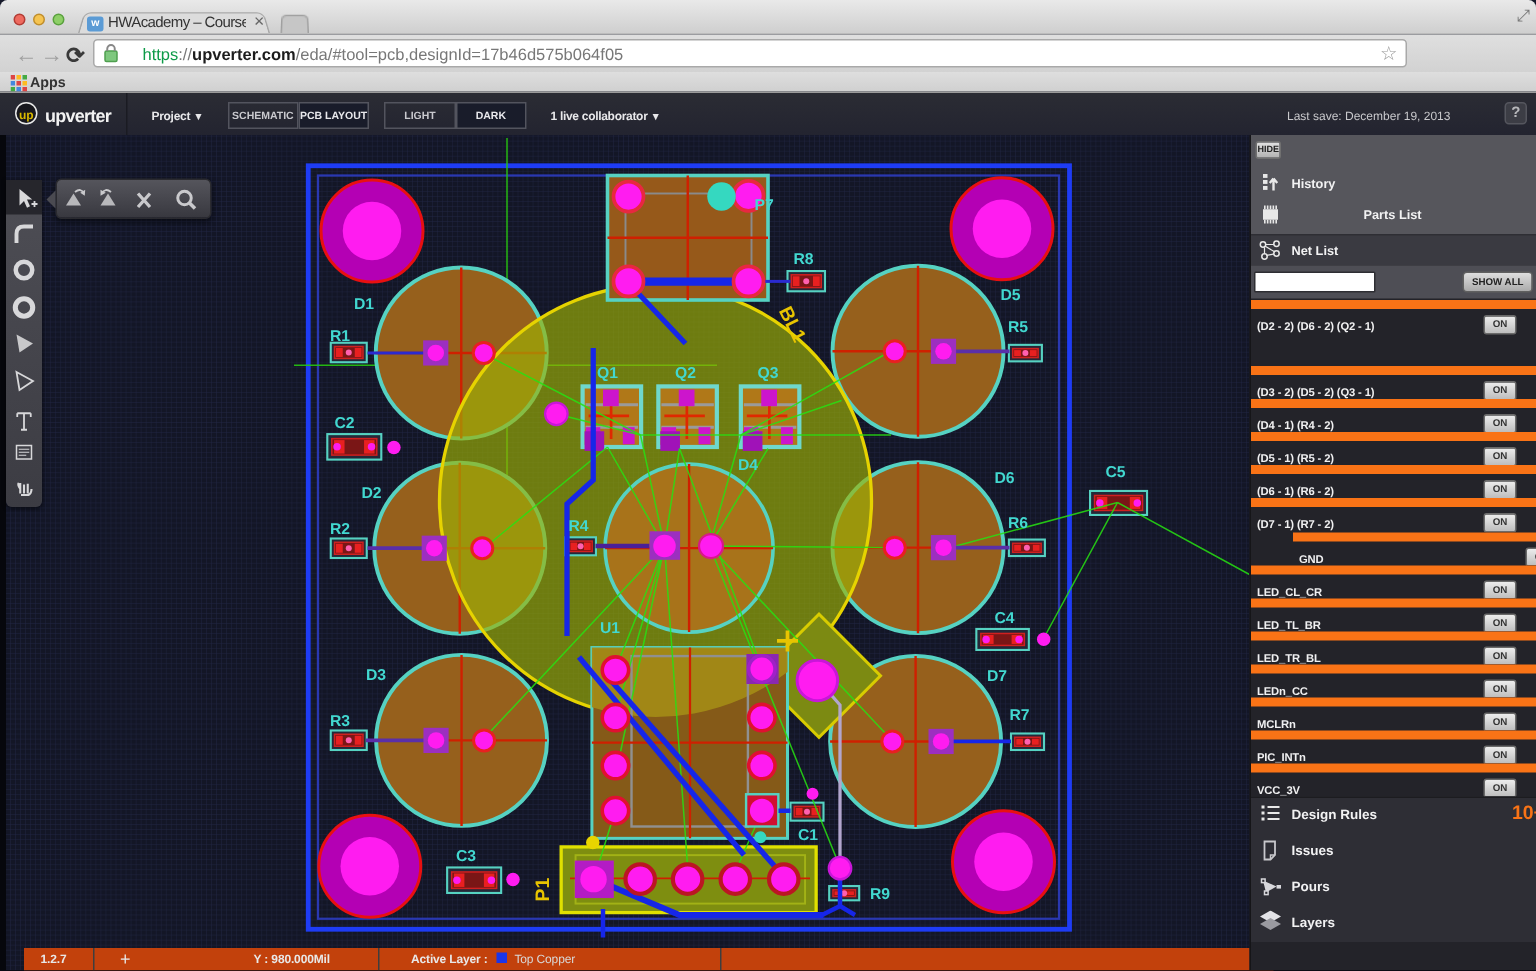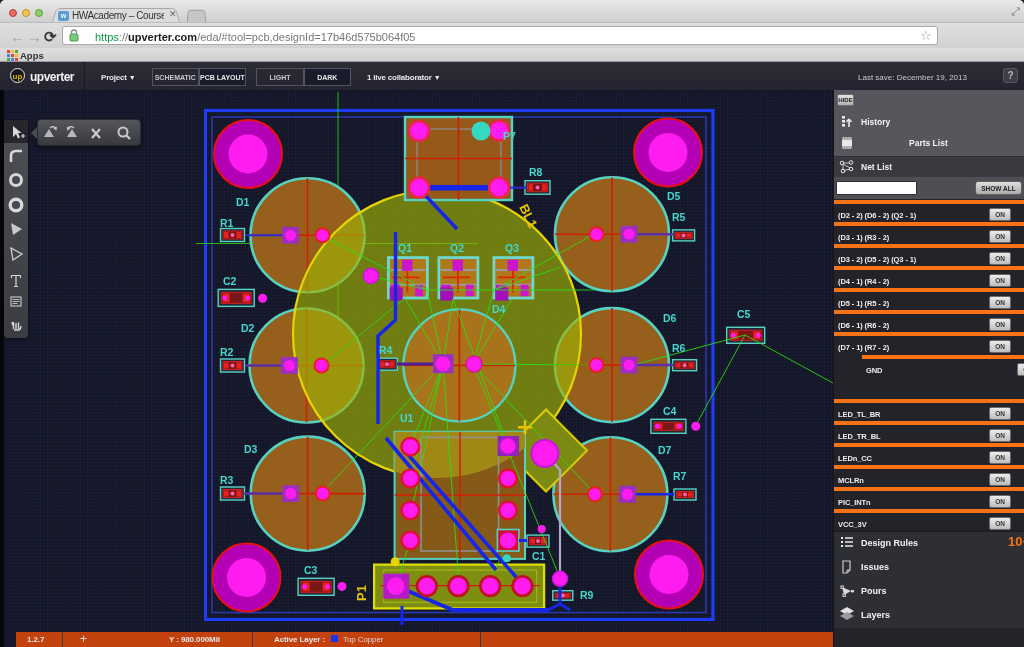--- a/index.html
+++ b/index.html
@@ -50,21 +50,21 @@
 
 #panel{left:833px;top:90px;width:191px;height:557px;background:#232329;overflow:hidden;font-weight:bold;border-left:1px solid #151518;box-sizing:content-box;width:190px;}
 #ptop{top:0;height:66px;background:#56565c;width:191px;position:absolute;}
 #netlist{top:66px;height:21px;background:#3a3a41;width:191px;position:absolute;border-top:1px solid #2e2e34;}
 #searchrow{top:87px;height:22px;background:#4e4e55;width:191px;position:absolute;}
 #hidebtn{position:absolute;left:3px;top:4px;width:17px;height:12px;background:linear-gradient(#e0e0e0,#b2b2b2);border:1px solid #707070;border-radius:2px;font-size:6px;color:#222;text-align:center;line-height:11px;font-weight:bold;}
 .sechead{position:absolute;left:27px;font-size:8.5px;color:#f2f2f3;padding-top:2px;}
 .pico{position:absolute;left:5px;width:16px;height:14px;}
 #searchbox{position:absolute;left:2px;top:4px;width:81px;height:14px;background:#fff;border:1px solid #2e2e33;border-radius:1px;}
 #showall{position:absolute;left:141px;top:3.5px;width:47px;height:14px;background:linear-gradient(#dedede,#ababab);border:1px solid #606060;border-radius:3px;font-size:6.5px;color:#222;text-align:center;line-height:13px;}
-.netrow{position:absolute;left:0;width:191px;height:22px;background:#232329;border-top:4px solid #f97316;}
+.netrow{position:absolute;left:0;width:191px;height:22px;background:#232329;border-top:6px solid #f97316;}
 .netrow .nm{position:absolute;left:4px;top:7px;font-size:7.5px;color:#f0f0f1;letter-spacing:-0.1px;}
 .onbtn{position:absolute;left:155px;top:4px;width:22px;height:13px;background:linear-gradient(#ececec,#bdbdbd);border:1px solid #6a6a6a;border-radius:2px;font-size:6.5px;color:#333;text-align:center;line-height:12px;}
 #pbottom{position:absolute;top:441px;height:97px;width:191px;background:#2e2e35;border-top:1px solid #1c1c20;}
 .brow{position:absolute;left:0;width:199px;height:24px;padding-left:24px;}
 .brow .nm{position:absolute;left:27px;top:7px;font-size:9px;color:#f2f2f3;}
 #tenplus{position:absolute;right:3px;top:3px;font-size:13px;color:#f97316;}
 #pfoot{position:absolute;top:538px;height:19px;width:191px;background:#232329;border-top:1px solid #1a1a1e;color:#b9b9bd;font-size:7.5px;}
 #pfoot span{position:absolute;top:5px;white-space:nowrap;}
 </style>
 </head>
@@ -460,24 +460,20 @@
       </svg>
     <div class="sechead" style="top:70px;">Net List</div>
     <div id="searchrow">
         <div id="searchbox"></div>
         <div id="showall">SHOW ALL</div>
       </div>
     <div class="netrow" style="top:110.0px;">
         <div class="nm">(D2 - 2) (D6 - 2) (Q2 - 1)</div>
         <div class="onbtn">ON</div>
       </div>
-    <div class="netrow" style="top:132.1px;">
-        <div class="nm">(D3 - 1) (R3 - 2)</div>
-        <div class="onbtn">ON</div>
-      </div>
     <div class="netrow" style="top:154.1px;">
         <div class="nm">(D3 - 2) (D5 - 2) (Q3 - 1)</div>
         <div class="onbtn">ON</div>
       </div>
     <div class="netrow" style="top:176.2px;">
         <div class="nm">(D4 - 1) (R4 - 2)</div>
         <div class="onbtn">ON</div>
       </div>
     <div class="netrow" style="top:198.3px;">
         <div class="nm">(D5 - 1) (R5 - 2)</div>
@@ -486,20 +482,24 @@
     <div class="netrow" style="top:220.3px;">
         <div class="nm">(D6 - 1) (R6 - 2)</div>
         <div class="onbtn">ON</div>
       </div>
     <div class="netrow" style="top:242.4px;">
         <div class="nm">(D7 - 1) (R7 - 2)</div>
         <div class="onbtn">ON</div>
       </div>
     <div class="netrow" style="top:264.5px;margin-left:28px;">
         <div class="nm">GND</div>
+        <div class="onbtn">ON</div>
+      </div>
+    <div class="netrow" style="top:286.6px;">
+        <div class="nm">LED_CL_CR</div>
         <div class="onbtn">ON</div>
       </div>
     <div class="netrow" style="top:308.6px;">
         <div class="nm">LED_TL_BR</div>
         <div class="onbtn">ON</div>
       </div>
     <div class="netrow" style="top:330.7px;">
         <div class="nm">LED_TR_BL</div>
         <div class="onbtn">ON</div>
       </div>

